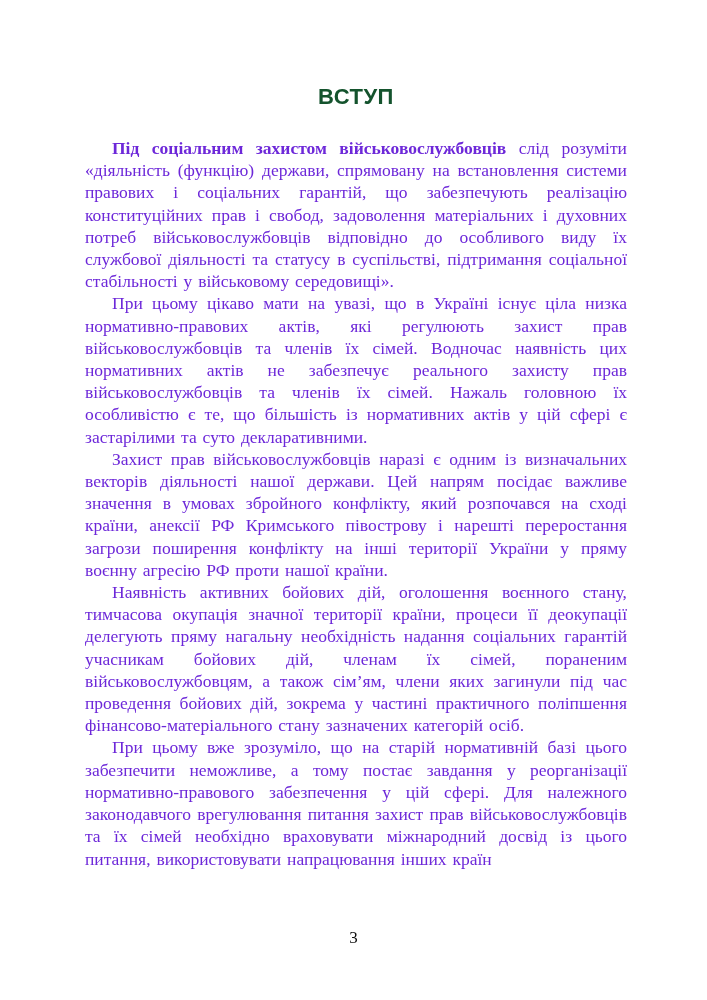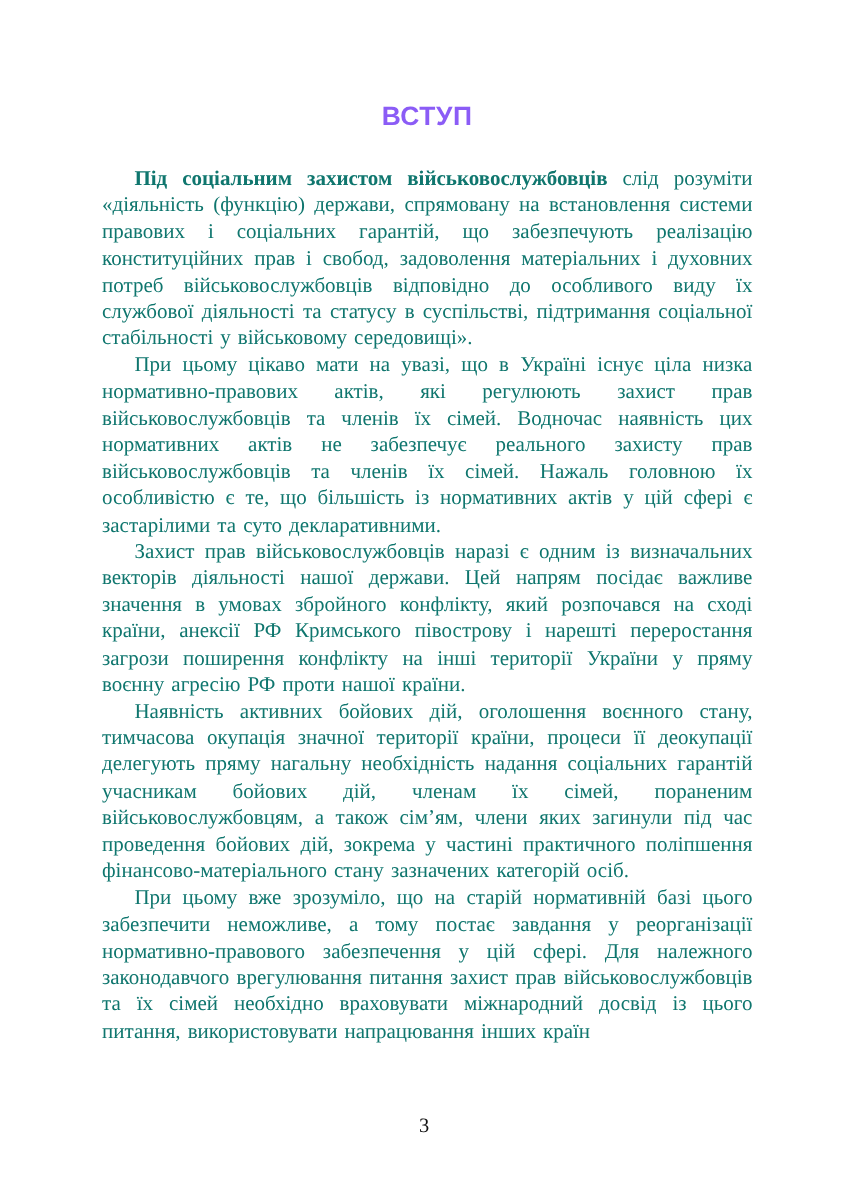--- a/index.html
+++ b/index.html
@@ -14,30 +14,30 @@
     box-sizing: border-box;
     padding: 84px 80px 0 85px;
     position: relative;
     overflow: hidden;
   }
   .title {
     text-align: center;
     font-family: "Liberation Sans", sans-serif;
     font-size: 22px;
     font-weight: 700;
-    color: #8b5cf6;
+    color: #14532d;
     letter-spacing: 0.5px;
     margin: 0 0 27px 0;
   }
   .body-text p {
     margin: 0;
     font-family: "Liberation Serif", serif;
     font-size: 17.5px;
     line-height: 22.2px;
-    color: #0f766e;
+    color: #6d28d9;
     text-align: justify;
     text-indent: 27px;
     word-spacing: 1.5px;
   }
   .body-text p strong {
     font-weight: 700;
   }
   .page-number {
     position: absolute;
     bottom: 52px;

